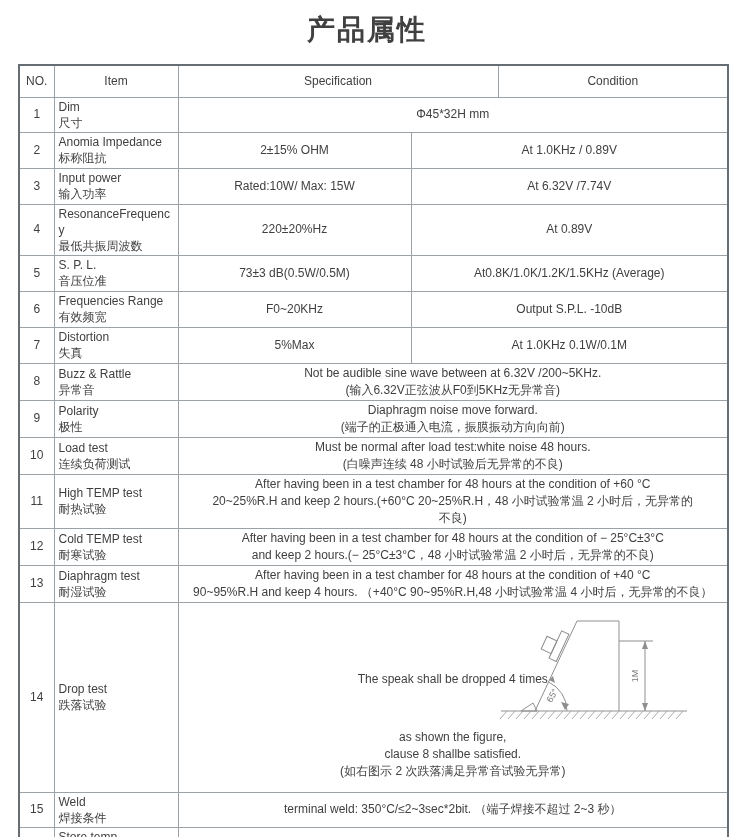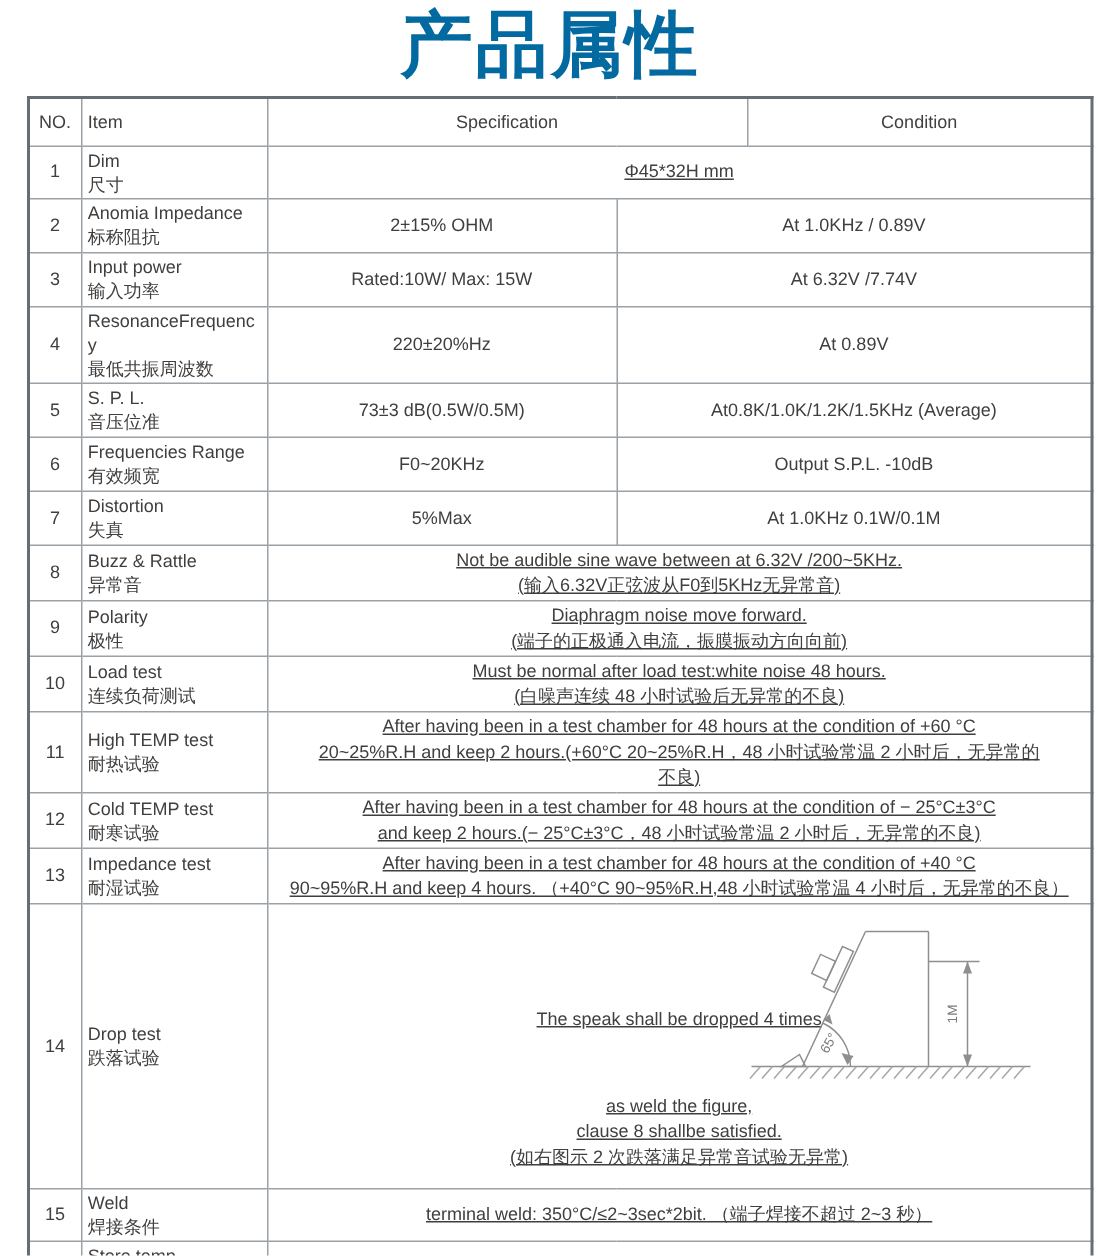--- a/index.html
+++ b/index.html
@@ -4,23 +4,23 @@
 <style>
   html,body{margin:0;padding:0;background:#ffffff;}
   body{
     width:734px;height:837px;
     font-family:"Liberation Sans","DejaVu Sans",sans-serif;
     color:#3f3f3f;
     -webkit-font-smoothing:antialiased;
   }
   .page-title{
     text-align:center;
-    font-size:48px;
+    font-size:28px;
     font-weight:bold;
-    color:#0369a1;
+    color:#404040;
     letter-spacing:2px;
     margin:4px 0 8px 0;
     line-height:52px;
     font-family:"DejaVu Sans","Liberation Sans",sans-serif;
   }
   table.spec-table{
     border-collapse:collapse;
     table-layout:fixed;
     margin-left:18px;
     width:709px;
@@ -29,28 +29,28 @@
   .spec-table td{
     border:1px solid #9aa1a7;
     font-size:12px;
     line-height:17px;
     padding:1px 4px;
     vertical-align:middle;
     overflow:hidden;
     word-wrap:break-word;
   }
   .spec-table thead td{text-align:center;font-size:12px;}
-  .spec-table thead td.c-item-h{text-align:left;}
+  .spec-table thead td.c-item-h{text-align:center;}
   .c-no{text-align:center;}
   .c-item .en,.c-item .zh{display:block;line-height:16px;}
   .c-spec{text-align:center;}
   .c-cond{text-align:center;}
   .c-merged{text-align:center;}
   .c-merged.center{text-align:center;}
-  .c-merged .line{display:block;text-decoration:underline;}
+  .c-merged .line{display:block;}
   .c-drop{position:relative;vertical-align:top;}
   .drop-text{padding-top:56px;}
   .drop-text .gap{display:block;height:41px;}
   .drop-figure{position:absolute;top:10px;right:32px;}
   .drop-figure line,.drop-figure path,.drop-figure rect{
     stroke:#8f8f8f;stroke-width:1;fill:none;
   }
   .drop-figure .hatch{stroke:#a7a7a7;}
   .drop-figure polygon{fill:#8f8f8f;stroke:none;}
   .drop-figure text{fill:#7a7a7a;font-size:9px;font-family:"Liberation Sans",sans-serif;}
@@ -206,40 +206,40 @@
       </td>
       <td class="c-merged" colspan="3">
         <span class="line">After having been in a test chamber for 48 hours at the condition of − 25°C±3°C</span>
         <span class="line">and keep 2 hours.(− 25°C±3°C，48 小时试验常温 2 小时后，无异常的不良)</span>
       </td>
     </tr>
 
     <tr style="height:37px">
       <td class="c-no">13</td>
       <td class="c-item">
-        <span class="en">Impedance test</span>
+        <span class="en">Diaphragm test</span>
         <span class="zh">耐湿试验</span>
       </td>
       <td class="c-merged" colspan="3">
         <span class="line">After having been in a test chamber for 48 hours at the condition of +40 °C</span>
         <span class="line">90~95%R.H and keep 4 hours. （+40°C 90~95%R.H,48 小时试验常温 4 小时后，无异常的不良）</span>
       </td>
     </tr>
 
     <tr style="height:190px">
       <td class="c-no">14</td>
       <td class="c-item">
         <span class="en">Drop test</span>
         <span class="zh">跌落试验</span>
       </td>
       <td class="c-merged c-drop" colspan="3">
         <div class="drop-text">
           <span class="line">The speak shall be dropped 4 times</span>
           <span class="gap"></span>
-          <span class="line">as weld the figure,</span>
+          <span class="line">as shown the figure,</span>
           <span class="line">clause 8 shallbe satisfied.</span>
           <span class="line">(如右图示 2 次跌落满足异常音试验无异常)</span>
         </div>
         <svg class="drop-figure" width="200" height="118" viewBox="0 0 200 118">
 
           <line x1="6" y1="98" x2="192" y2="98"></line>
           <path class="hatch" d="M12 98 L5 106 M20 98 L13 106 M28 98 L21 106 M36 98 L29 106 M44 98 L37 106 M52 98 L45 106 M60 98 L53 106 M68 98 L61 106 M76 98 L69 106 M84 98 L77 106 M92 98 L85 106 M100 98 L93 106 M108 98 L101 106 M116 98 L109 106 M124 98 L117 106 M132 98 L125 106 M140 98 L133 106 M148 98 L141 106 M156 98 L149 106 M164 98 L157 106 M172 98 L165 106 M180 98 L173 106 M188 98 L181 106"></path>
 
           <line x1="40" y1="98" x2="82" y2="8"></line>
           <line x1="82" y1="8" x2="124" y2="8"></line>

